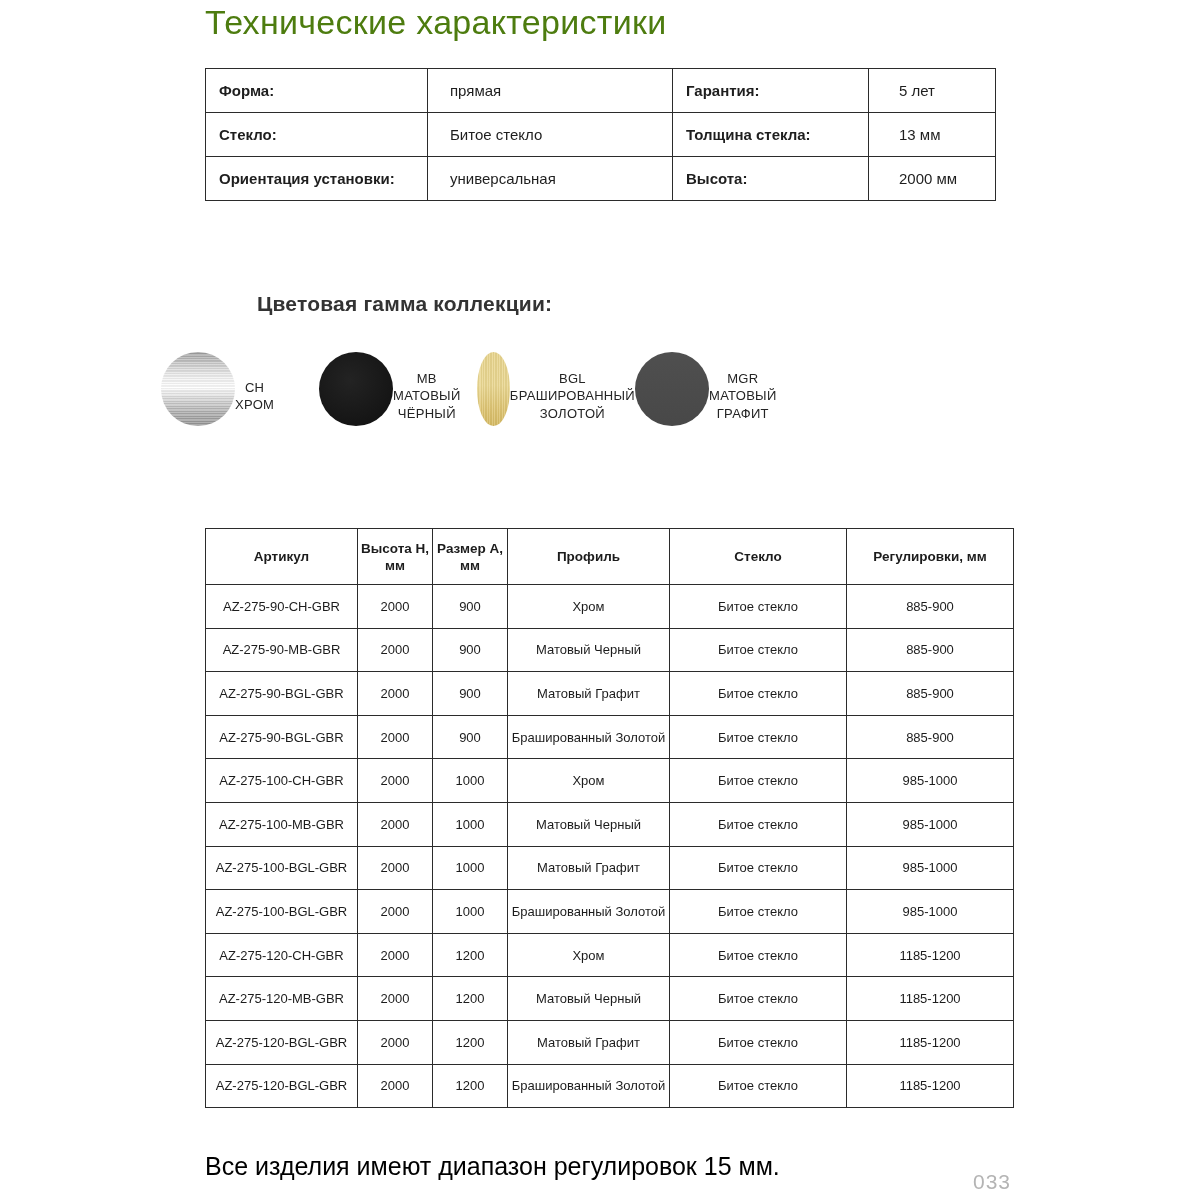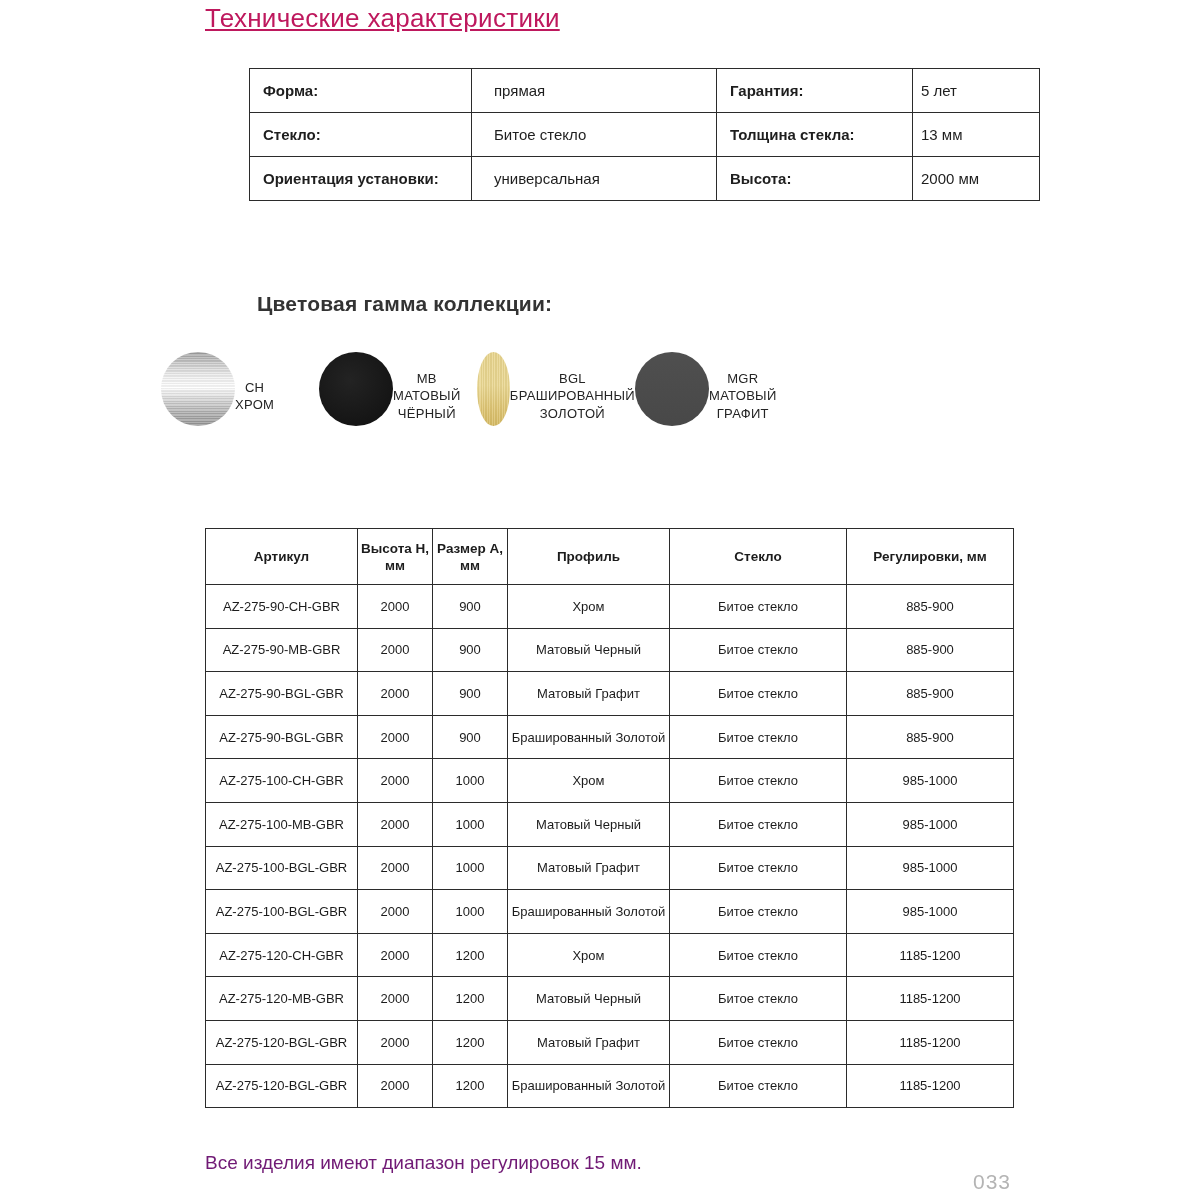--- a/index.html
+++ b/index.html
@@ -4,36 +4,36 @@
 <style>
   * { margin:0; padding:0; box-sizing:border-box; }
   html,body { background:#ffffff; }
   body {
     width:1200px; height:1200px; position:relative; overflow:hidden;
     font-family:"Liberation Sans", sans-serif; color:#1e1e1e;
   }
 
   .title {
     position:absolute; left:205px; top:3px;
-    font-size:26px; font-weight:500; letter-spacing:0.3px; color:#be185d;text-decoration:underline;
+    font-size:34px; font-weight:500; letter-spacing:0.3px; color:#4d7c0f;
   }
 
   
   table.spec {
     position:absolute; left:205px; top:68px; width:790px;
-    border-collapse:collapse; table-layout:fixed;margin-left:44px;
+    border-collapse:collapse; table-layout:fixed;
   }
   table.spec td {
     border:1px solid #2b2b2b; height:44px; font-size:15px;
     vertical-align:middle; color:#1e1e1e;
   }
   table.spec td.c1 { width:222px; padding-left:13px; font-weight:bold; }
   table.spec td.c2 { width:245px; padding-left:22px; }
   table.spec td.c3 { width:196px; padding-left:13px; font-weight:bold; }
-  table.spec td.c4 { width:127px; padding-left:8px; }
+  table.spec td.c4 { width:127px; padding-left:30px; }
 
   .colors-heading {
     position:absolute; left:209px; top:292px;
     font-size:21px; font-weight:bold; color:#333333; letter-spacing:0.2px;margin-left:48px;
   }
 
   
   .swatches { position:absolute; left:161px; top:352px; display:flex; }
   .swatch-item { width:158px; display:flex; flex-direction:row; align-items:center; }
   .swatch { width:74px; height:74px; border-radius:50%; }
@@ -69,21 +69,21 @@
   }
   table.products th {
     height:56px; font-size:13.5px; font-weight:bold; white-space:pre-line; line-height:17px;
   }
   table.products td { height:43.6px; font-size:13px; }
   col.pc1 { width:152px; } col.pc2 { width:75px; } col.pc3 { width:75px; }
   col.pc4 { width:162px; } col.pc5 { width:177px; } col.pc6 { width:167px; }
 
   .footer-note {
     position:absolute; left:205px; top:1152px;
-    font-size:19px; color:#701a75;
+    font-size:25px; color:#000000;
   }
   .page-number {
     position:absolute; left:973px; top:1170px;
     font-size:21px; color:#b4b4b4; letter-spacing:1px;
   }
 </style>
 </head>
 <body>
 
 <div class="page">

